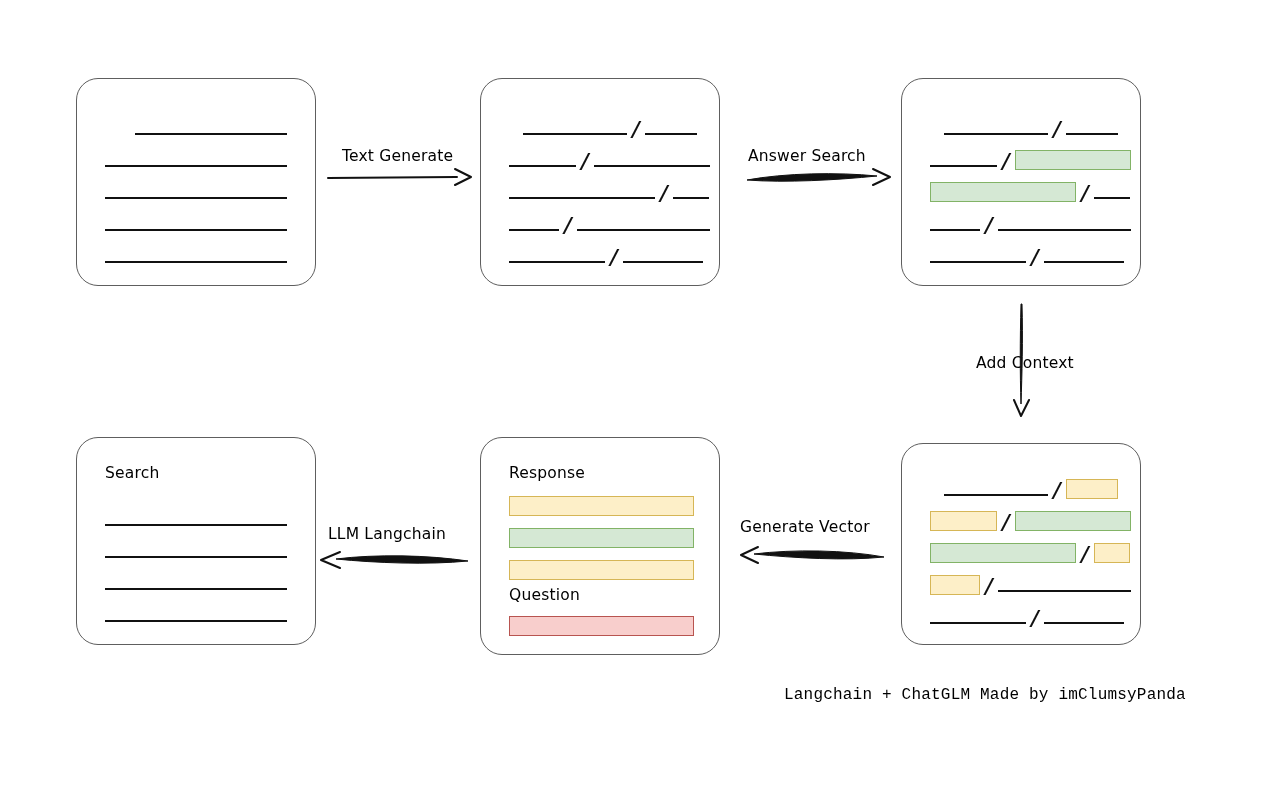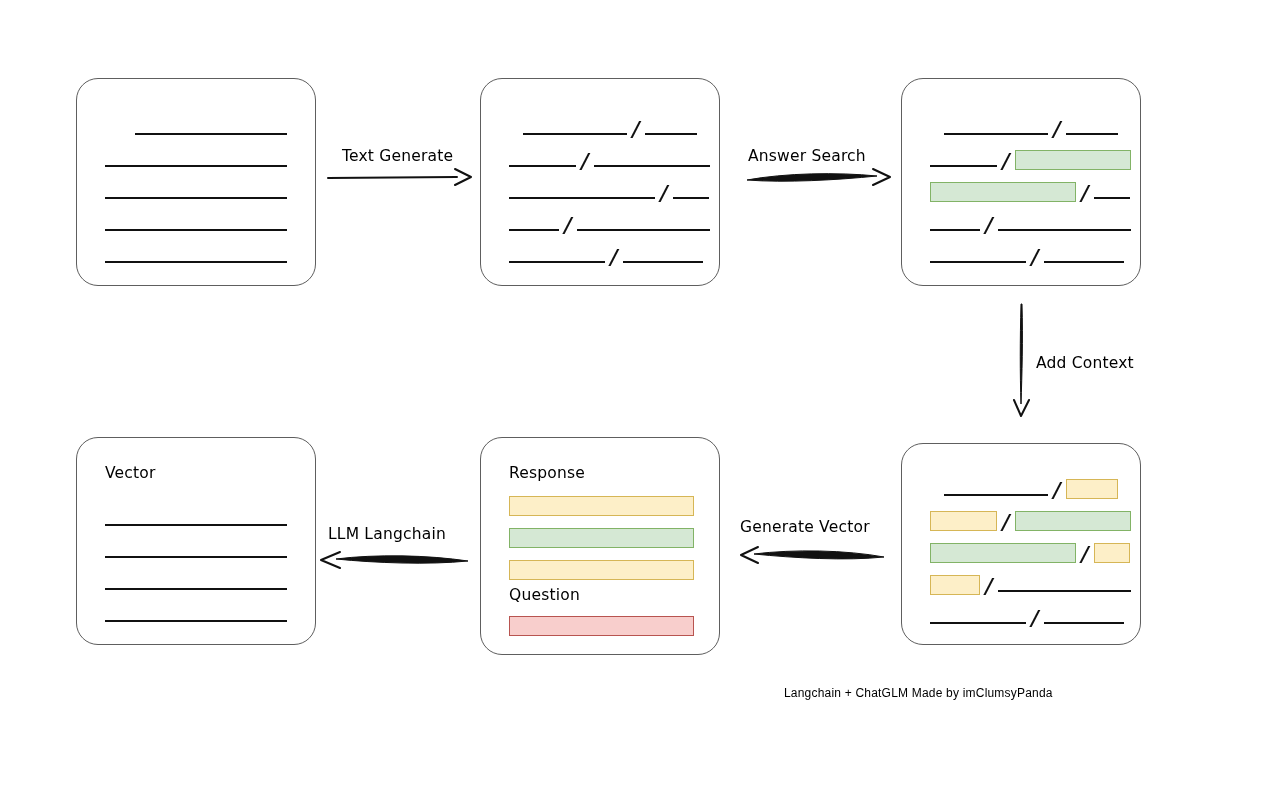--- a/index.html
+++ b/index.html
@@ -85,22 +85,22 @@
     font-size: 15.5px;
     letter-spacing: 0.2px;
     white-space: nowrap;
     color: #000000;
   }
   .arrow-svg { position: absolute; overflow: visible; }
 
   
   .footer {
     position: absolute;
-    font-family: Liberation Sans, sans-serif;
-    font-size: 12px;
+    font-family: Liberation Mono, monospace;
+    font-size: 16px;
     letter-spacing: 0.2px;
     white-space: nowrap;
     color: #000000;
   }
 </style>
 </head>
 <body>
 
 <div id="canvas">
 
@@ -229,21 +229,21 @@
   <div class="doc-box" style="left:480px; top:437px; width:240px; height:218px;">
     <span class="box-label" style="left:28px; top:26px;">Response</span>
     <div class="kq-bar yellow" style="left:28px; top:58px; width:185px;"></div>
     <div class="kq-bar green" style="left:28px; top:90px; width:185px;"></div>
     <div class="kq-bar yellow" style="left:28px; top:122px; width:185px;"></div>
     <span class="box-label" style="left:28px; top:148px;">Question</span>
     <div class="kq-bar red" style="left:28px; top:178px; width:185px;"></div>
   </div>
 
   <div class="doc-box" style="left:76px; top:437px; width:240px; height:208px;">
-    <span class="box-label" style="left:28px; top:26px;">Vector</span>
+    <span class="box-label" style="left:28px; top:26px;">Search</span>
     <div class="row" style="left:0; top:66px; width:100%;">
       <div style="width:28px"></div>
         <div class="seg-line" style="width:182px"></div>
     </div>
     <div class="row" style="left:0; top:98px; width:100%;">
       <div style="width:28px"></div>
         <div class="seg-line" style="width:182px"></div>
     </div>
     <div class="row" style="left:0; top:130px; width:100%;">
       <div style="width:28px"></div>
@@ -260,21 +260,21 @@
     <path d="M2,14 L131,13" stroke="#111111" stroke-width="2" fill="none" stroke-linecap="round"></path>
     <path d="M129,5 L145,13 L129,21" stroke="#111111" stroke-width="2" fill="none" stroke-linejoin="round" stroke-linecap="round"></path>
   </svg>
 
   <span class="arrow-label" style="left:748px; top:147px;">Answer Search</span>
   <svg class="arrow-svg" style="left:745px; top:164px;" width="148" height="26" viewBox="0 0 148 26">
     <path d="M2,16 C40,9 92,8 132,12 C92,16 40,19 2,16 Z" fill="#111111" stroke="#111111" stroke-width="1"></path>
     <path d="M128,5 L145,13 L128,21" stroke="#111111" stroke-width="2" fill="none" stroke-linejoin="round" stroke-linecap="round"></path>
   </svg>
 
-  <span class="arrow-label" style="left:1036px; top:354px;text-align:right;">Add Context</span>
+  <span class="arrow-label" style="left:976px; top:354px;text-align:right;">Add Context</span>
   <svg class="arrow-svg" style="left:1008px; top:302px;" width="28" height="116" viewBox="0 0 28 116">
     <path d="M13,2 C12,38 12,72 13,102 C14,72 15,38 14,2 Z" fill="#111111" stroke="#111111" stroke-width="1"></path>
     <path d="M6,98 L13,114 L21,98" stroke="#111111" stroke-width="2" fill="none" stroke-linejoin="round" stroke-linecap="round"></path>
   </svg>
 
   <span class="arrow-label" style="left:740px; top:518px;">Generate Vector</span>
   <svg class="arrow-svg" style="left:738px; top:543px;" width="148" height="26" viewBox="0 0 148 26">
     <path d="M146,14 C108,7 56,6 16,11 C56,15 108,18 146,14 Z" fill="#111111" stroke="#111111" stroke-width="1"></path>
     <path d="M20,4 L3,12 L20,20" stroke="#111111" stroke-width="2" fill="none" stroke-linejoin="round" stroke-linecap="round"></path>
   </svg>

